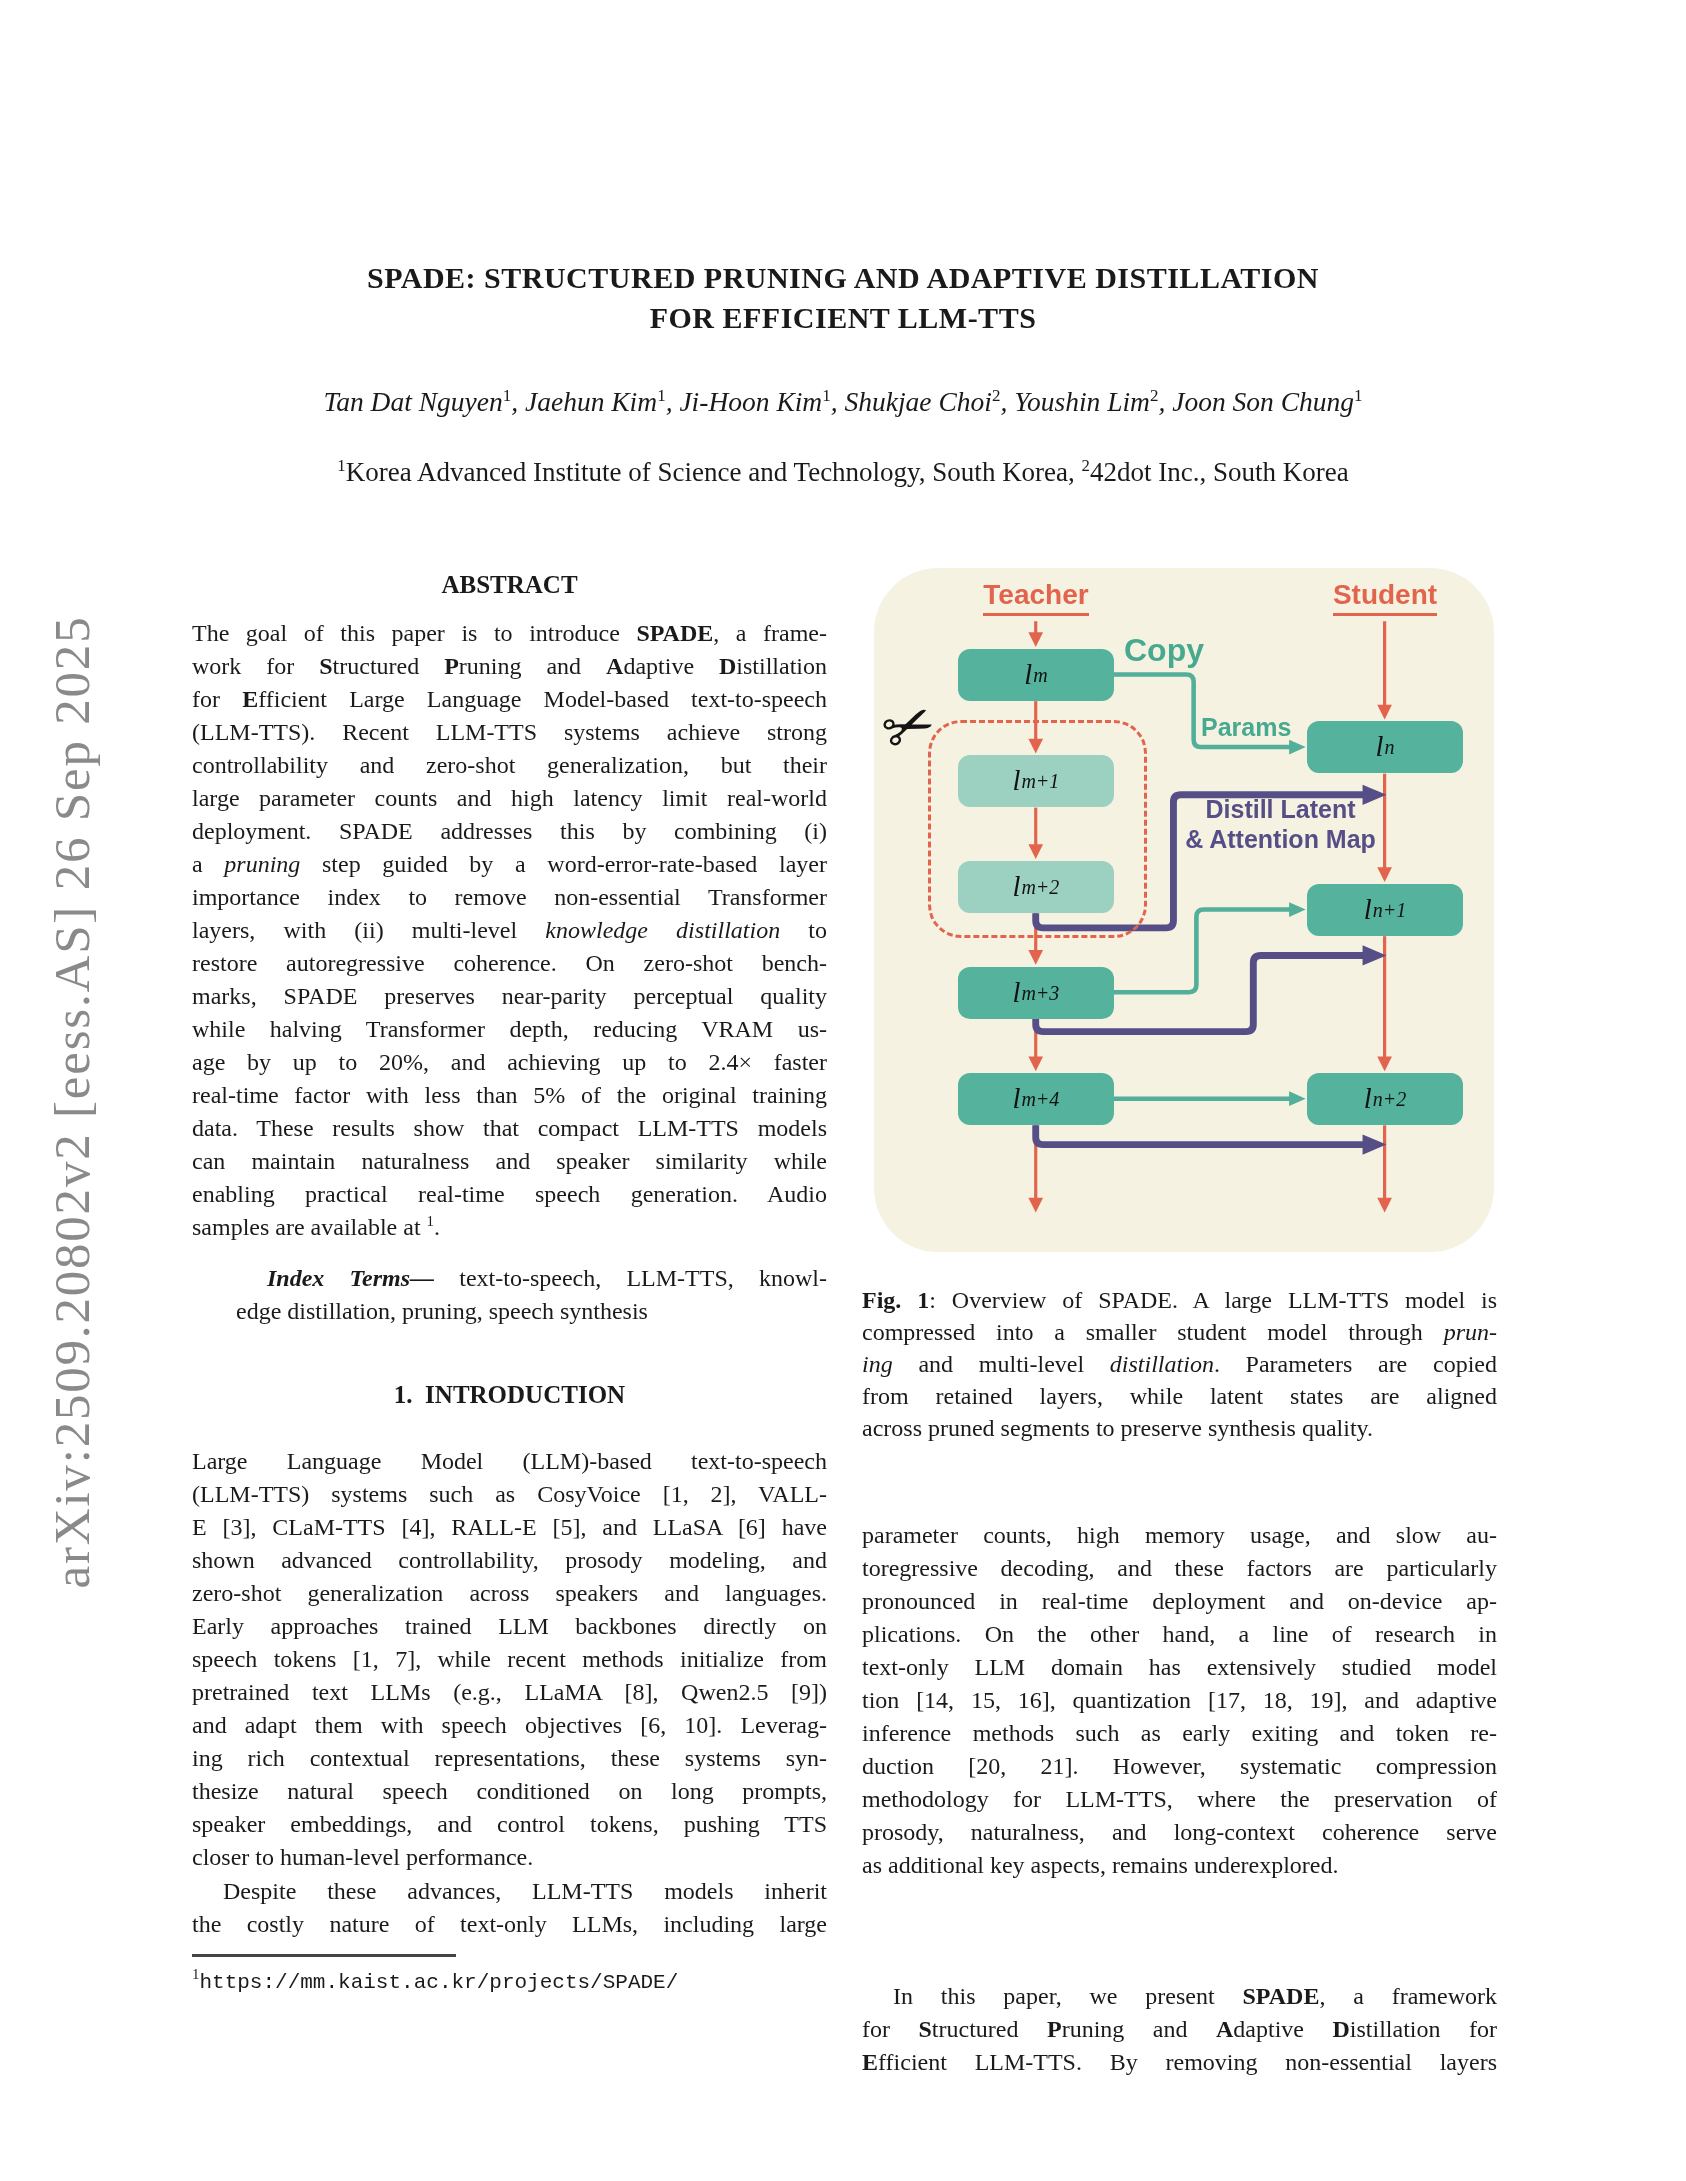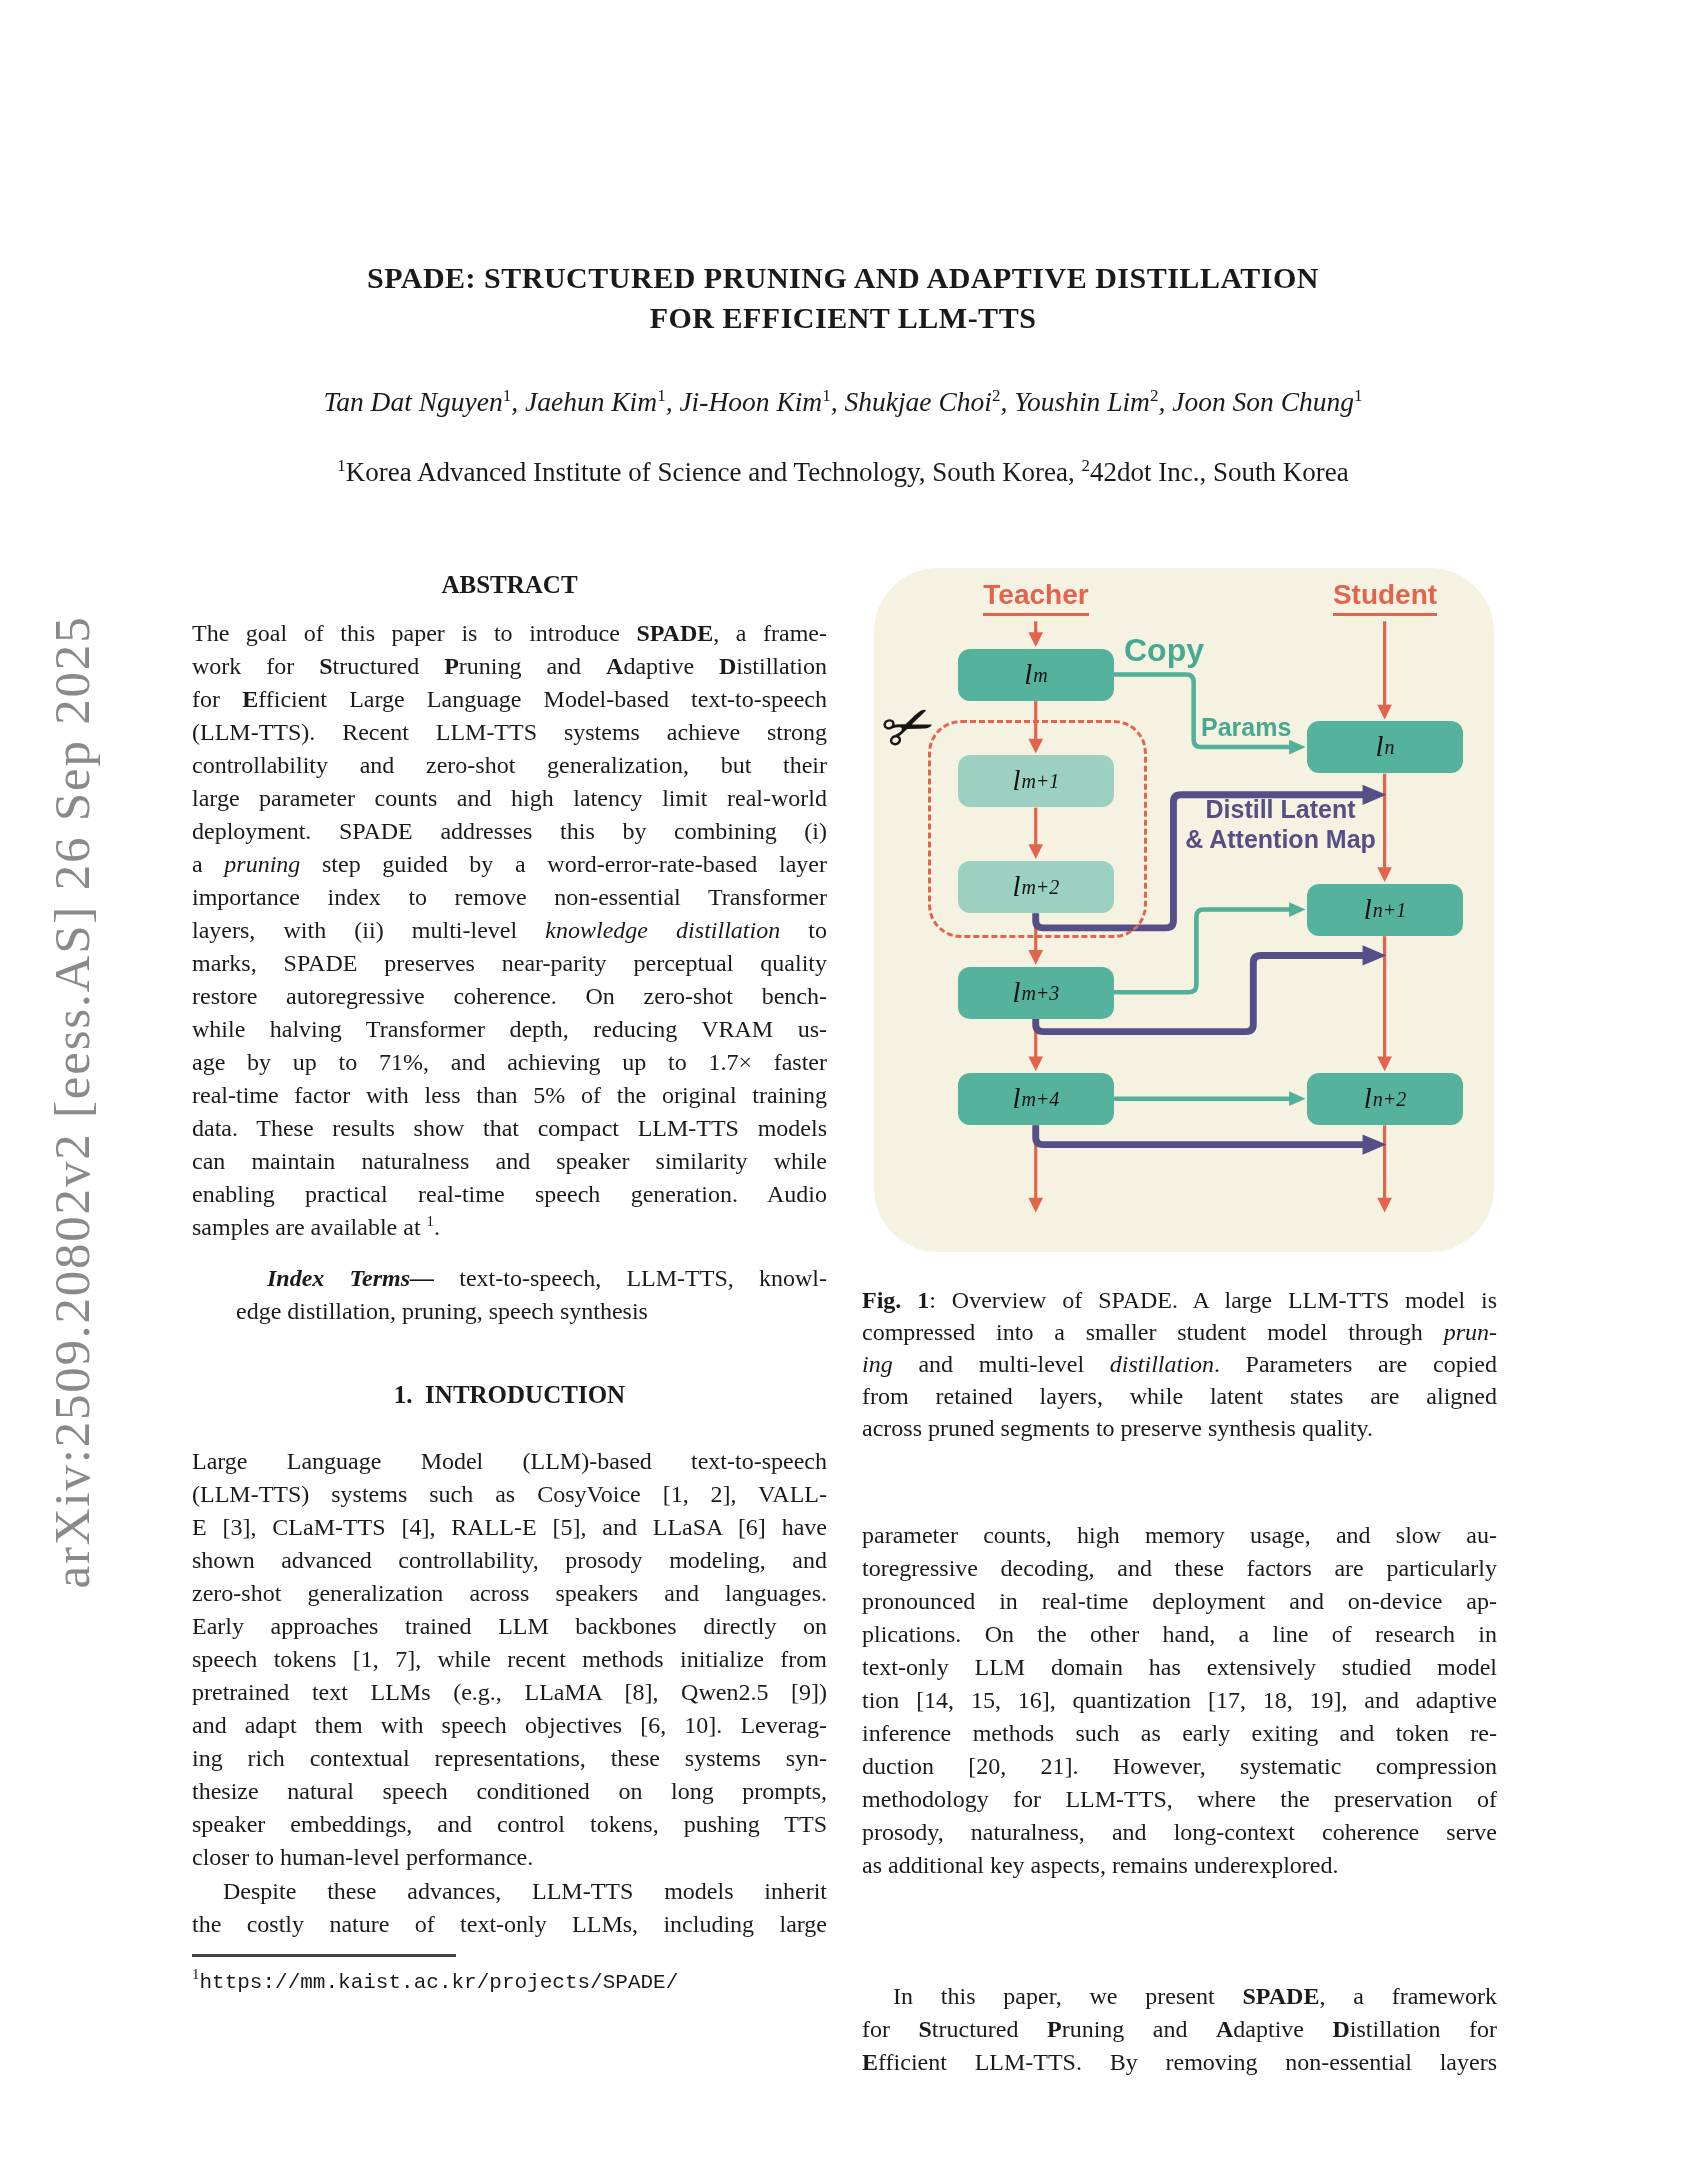--- a/index.html
+++ b/index.html
@@ -90,24 +90,24 @@
       <div class="tline"><span>The goal of this paper is to introduce </span><span class="b">SPADE</span><span>, a frame-</span></div>
       <div class="tline"><span>work for </span><span class="b">S</span><span>tructured </span><span class="b">P</span><span>runing and </span><span class="b">A</span><span>daptive </span><span class="b">D</span><span>istillation</span></div>
       <div class="tline"><span>for </span><span class="b">E</span><span>fficient Large Language Model-based text-to-speech</span></div>
       <div class="tline"><span>(LLM-TTS). Recent LLM-TTS systems achieve strong</span></div>
       <div class="tline"><span>controllability and zero-shot generalization, but their</span></div>
       <div class="tline"><span>large parameter counts and high latency limit real-world</span></div>
       <div class="tline"><span>deployment. SPADE addresses this by combining (i)</span></div>
       <div class="tline"><span>a </span><span class="it">pruning</span><span> step guided by a word-error-rate-based layer</span></div>
       <div class="tline"><span>importance index to remove non-essential Transformer</span></div>
       <div class="tline"><span>layers, with (ii) multi-level </span><span class="it">knowledge distillation</span><span> to</span></div>
+      <div class="tline"><span>restore autoregressive coherence. On zero-shot bench-</span></div>
       <div class="tline"><span>marks, SPADE preserves near-parity perceptual quality</span></div>
-      <div class="tline"><span>restore autoregressive coherence. On zero-shot bench-</span></div>
       <div class="tline"><span>while halving Transformer depth, reducing VRAM us-</span></div>
-      <div class="tline"><span>age by up to 71%, and achieving up to 1.7× faster</span></div>
+      <div class="tline"><span>age by up to 20%, and achieving up to 2.4× faster</span></div>
       <div class="tline"><span>real-time factor with less than 5% of the original training</span></div>
       <div class="tline"><span>data. These results show that compact LLM-TTS models</span></div>
       <div class="tline"><span>can maintain naturalness and speaker similarity while</span></div>
       <div class="tline"><span>enabling practical real-time speech generation. Audio</span></div>
       <div class="tline last"><span>samples are available at </span><sup>1</sup><span>.</span></div>
     </div>
   <div class="block" style="top:1262px;margin-left:44px;">
       <div class="tline ind"><span class="b it">Index Terms—</span><span> text-to-speech, LLM-TTS, knowl-</span></div>
       <div class="tline last"><span>edge distillation, pruning, speech synthesis</span></div>
     </div>

